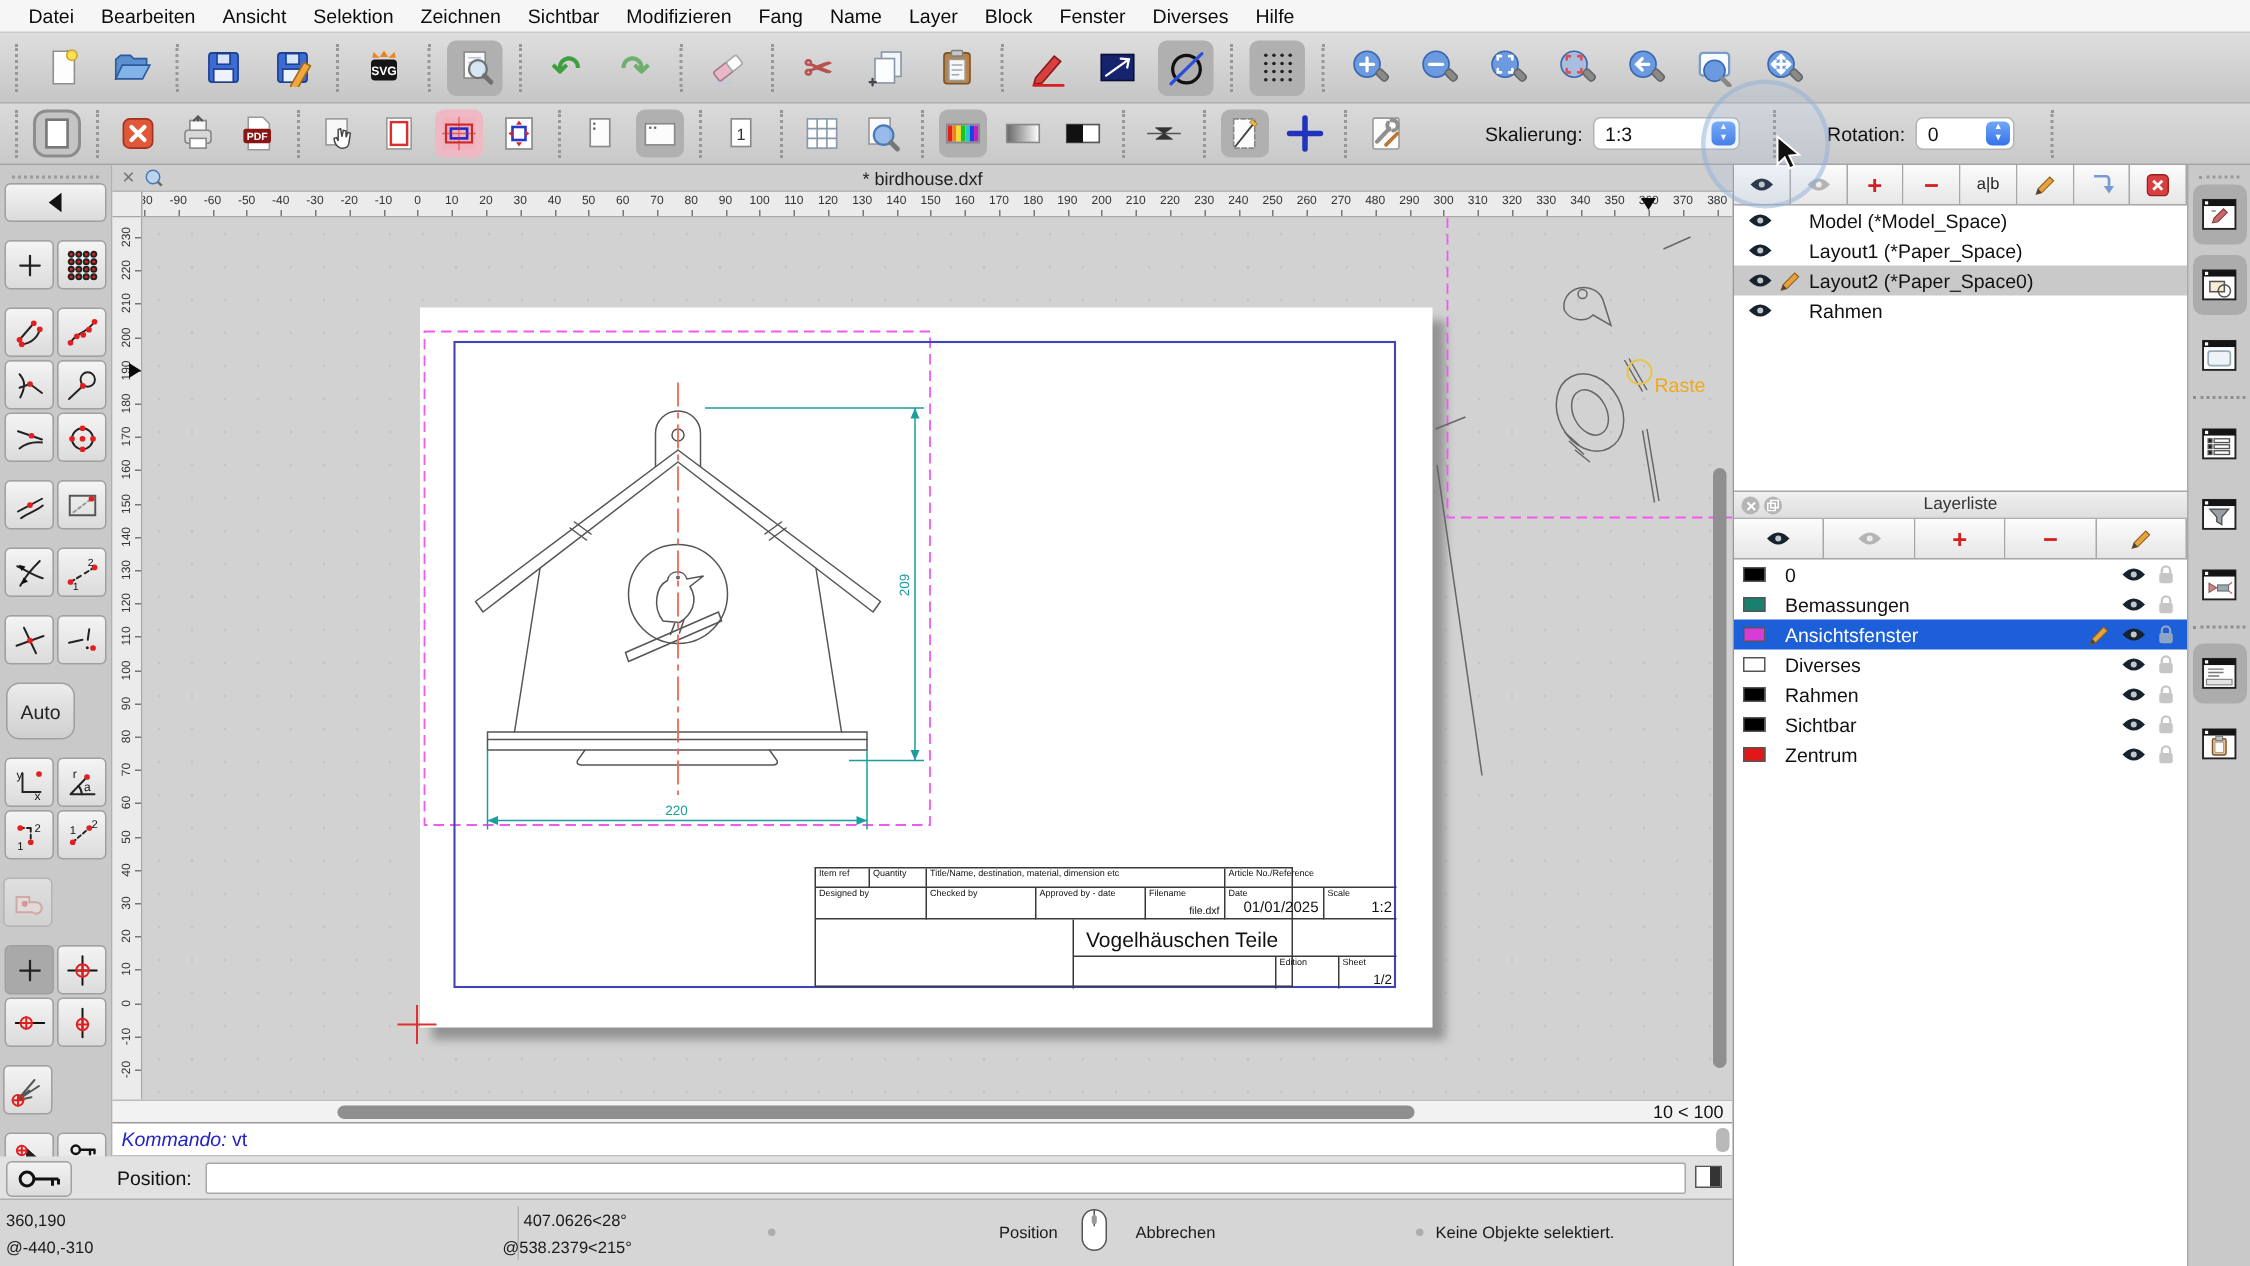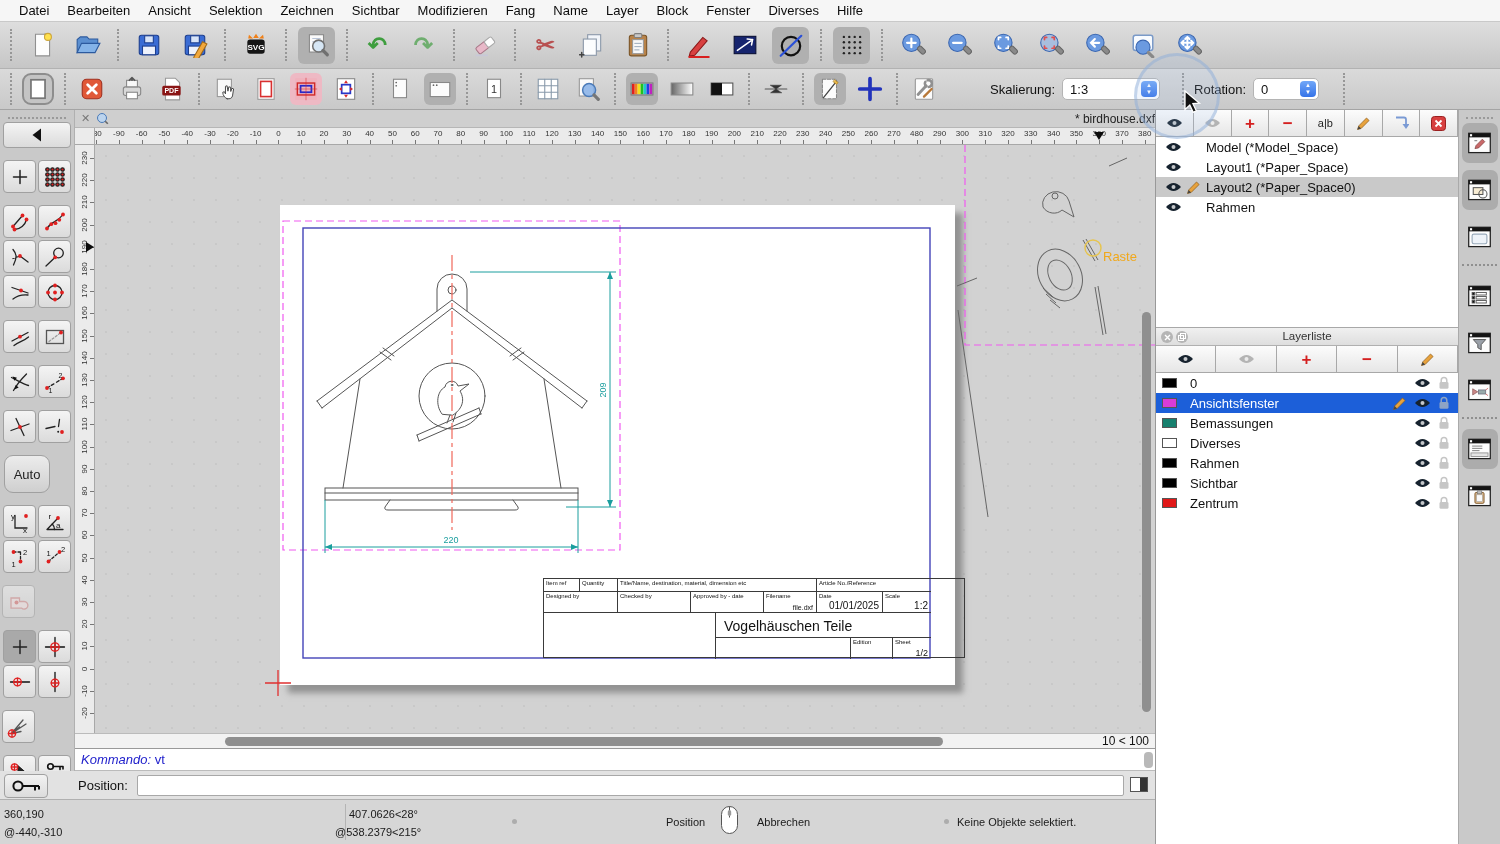--- a/index.html
+++ b/index.html
@@ -41,21 +41,21 @@
   .lbtn.dis{opacity:.5}
   .lbtn.autob{width:46px;height:38px;border-radius:9px;font-size:13px;color:#222;margin-right:20px;
     background:linear-gradient(#ececec,#cfcfcf)}
   .keybtn{position:absolute;left:4px;top:3px;width:44px;height:24px;background:linear-gradient(#f2f2f2,#dcdcdc);
     border:1px solid #a0a0a0;border-radius:4px;display:flex;align-items:center;justify-content:center}
   
   .doc{position:absolute;left:75px;top:110px;width:1080px;height:638px;background:#d2d2d2}
   .tabbar{position:absolute;left:0;top:0;width:100%;height:18px;background:#cfcfcf;border-bottom:1px solid #b6b6b6;font-size:12px;color:#222}
   .tabclose{position:absolute;left:6px;top:2px;color:#777;font-size:11px}
   .tabicon{position:absolute;left:21px;top:2px}
-  .tabtitle{position:absolute;left:0;right:0;top:2px;text-align:right}
+  .tabtitle{position:absolute;left:0;right:0;top:2px;text-align:center}
   .hruler{position:absolute;left:20px;top:18px;right:0;height:17px;background:#ebebeb;border-bottom:1px solid #a8a8a8;
     overflow:hidden;font-size:8px;color:#333}
   .htick{position:absolute;top:1px;transform:translateX(-50%);white-space:nowrap}
   .hbar{position:absolute;bottom:0;height:4px;border-left:1px solid #777}
   .hmark{position:absolute;top:4px;width:0;height:0;border:5px solid transparent;border-top:8px solid #0a0a0a;transform:translateX(-50%)}
   .rcorner{position:absolute;left:0;top:18px;width:20px;height:17px;background:#ebebeb;border-bottom:1px solid #a8a8a8;border-right:1px solid #a8a8a8}
   .vruler{position:absolute;left:0;top:35px;width:20px;height:588px;background:#ebebeb;border-right:1px solid #a8a8a8;
     overflow:hidden;font-size:8px;color:#333}
   .vtick{position:absolute;left:9px;transform:translate(-50%,-50%) rotate(-90deg);white-space:nowrap}
   .vbar{position:absolute;right:0;width:4px;border-top:1px solid #777}
@@ -64,21 +64,21 @@
     background-image:radial-gradient(#bcbcbc .6px,transparent .8px);background-size:22px 22px}
   .paper{position:absolute;left:185px;top:60px;width:675px;height:480px;background:#fff;box-shadow:8px 8px 6px rgba(95,95,95,.55)}
   .draw{position:absolute;left:0;top:0}
   .cansvg{position:absolute;left:0;top:0;pointer-events:none}
   .rastelabel{position:absolute;left:1008px;top:104px;color:#f0a81c;font-size:13px}
   .vthumb{position:absolute;left:1047px;top:167px;width:9px;height:400px;background:#8f8f8f;border-radius:5px}
   .hscroll{position:absolute;left:0;top:623px;width:1080px;height:15px;background:#f2f2f2;border-top:1px solid #bbb}
   .hthumb{position:absolute;left:150px;top:3px;width:718px;height:9px;background:#8f8f8f;border-radius:5px}
   .zoomtext{position:absolute;right:6px;top:0;font-size:12px;color:#111}
   
-  .tblock{position:absolute;left:263px;top:373px;width:422px;height:80px;border:1px solid #3a3a3a;font-size:6px;color:#111}
+  .tblock{position:absolute;left:263px;top:373px;width:319px;height:80px;border:1px solid #3a3a3a;font-size:6px;color:#111}
   .tc{position:absolute;border-right:1px solid #3a3a3a;border-bottom:1px solid #3a3a3a;padding:1px 2px;overflow:hidden;white-space:nowrap}
   .tcval{position:absolute;right:3px;bottom:1px}
   .bigtitle{font-size:14px;line-height:24px;padding-left:8px}
   
   .cmdline{position:absolute;left:75px;top:748px;width:1080px;height:23px;background:#fff;border-top:1px solid #999;
     border-bottom:1px solid #bbb;font-size:13px;color:#2222cc;padding:3px 6px}
   .cmdlabel{font-style:italic}
   .cmdscroll{position:absolute;right:2px;top:3px;width:9px;height:16px;background:#b9b9b9;border-radius:4px}
   .posrow{position:absolute;left:0;top:771px;width:1155px;height:29px;background:#e2e2e2;border-bottom:1px solid #b0b0b0}
   .poslabel{position:absolute;left:78px;top:7px;font-size:13px;color:#111}
@@ -408,21 +408,21 @@
     <span>Skalierung:</span>
     <div class="combo" style="width:98px">
       <span>1:3</span>
       <span class="stepper">
           <span>▲</span>
           <span>▼</span>
         </span>
     </div>
   </div>
   <i class="tsep" style="margin-left:14px"></i>
-  <div class="field" style="">
+  <div class="field" style="margin-left:24px">
     <span>Rotation:</span>
     <div class="combo" style="width:66px">
       <span>0</span>
       <span class="stepper">
           <span>▲</span>
           <span>▼</span>
         </span>
     </div>
   </div>
   <i class="tsep" style="margin-left:16px"></i>
@@ -1083,58 +1083,58 @@
             </svg>
           </span>
      <span>
             <svg width="12" height="14" viewBox="0 0 12 14">
               <path d="M3.2,6 V4.4 a2.8,2.8 0 0 1 5.6,0 V6" fill="none" stroke="#c6c6c6" stroke-width="1.5"></path>
               <rect x="1.5" y="6" width="9" height="6.8" rx="1.4" fill="#c6c6c6"></rect>
             </svg>
           </span>
         </span>
       </div>
+      <div class="prow">
+   <span class="swatch" style="background:#17806e"></span>
+   <span class="pname">Bemassungen</span>
+   <span class="rowicons">
+     <span>
+            <svg width="17" height="12" viewBox="0 0 17 12">
+              <path d="M1,6 Q8.5,-2 16,6 Q8.5,14 1,6 z" fill="#16222e"></path>
+              <circle cx="8.5" cy="6" r="2" fill="#fff" fill-opacity=".75"></circle>
+            </svg>
+          </span>
+     <span>
+            <svg width="12" height="14" viewBox="0 0 12 14">
+              <path d="M3.2,6 V4.4 a2.8,2.8 0 0 1 5.6,0 V6" fill="none" stroke="#c6c6c6" stroke-width="1.5"></path>
+              <rect x="1.5" y="6" width="9" height="6.8" rx="1.4" fill="#c6c6c6"></rect>
+            </svg>
+          </span>
+        </span>
+      </div>
       <div class="prow lsel">
    <span class="swatch" style="background:#d83cd8"></span>
    <span class="pname">Ansichtsfenster</span>
    <span class="rowicons">
           <span>
             <svg width="15" height="15" viewBox="0 0 15 15">
               <path d="M1.5,13.5 l1.2,-3.6 L10.5,2 l2.6,2.5 -8,8 -3.6,1 z" fill="#e8a23c" stroke="#8a5a1a" stroke-width=".7"></path>
               <path d="M1.5,13.5 l1.2,-3.6 2.4,2.5 z" fill="#444"></path>
             </svg>
           </span>
      <span>
             <svg width="17" height="12" viewBox="0 0 17 12">
               <path d="M1,6 Q8.5,-2 16,6 Q8.5,14 1,6 z" fill="#16222e"></path>
               <circle cx="8.5" cy="6" r="2" fill="#fff" fill-opacity=".75"></circle>
             </svg>
           </span>
      <span>
             <svg width="12" height="14" viewBox="0 0 12 14">
               <path d="M3.2,6 V4.4 a2.8,2.8 0 0 1 5.6,0 V6" fill="none" stroke="#8ea4c4" stroke-width="1.5"></path>
               <rect x="1.5" y="6" width="9" height="6.8" rx="1.4" fill="#8ea4c4"></rect>
-            </svg>
-          </span>
-        </span>
-      </div>
-      <div class="prow">
-   <span class="swatch" style="background:#17806e"></span>
-   <span class="pname">Bemassungen</span>
-   <span class="rowicons">
-     <span>
-            <svg width="17" height="12" viewBox="0 0 17 12">
-              <path d="M1,6 Q8.5,-2 16,6 Q8.5,14 1,6 z" fill="#16222e"></path>
-              <circle cx="8.5" cy="6" r="2" fill="#fff" fill-opacity=".75"></circle>
-            </svg>
-          </span>
-     <span>
-            <svg width="12" height="14" viewBox="0 0 12 14">
-              <path d="M3.2,6 V4.4 a2.8,2.8 0 0 1 5.6,0 V6" fill="none" stroke="#c6c6c6" stroke-width="1.5"></path>
-              <rect x="1.5" y="6" width="9" height="6.8" rx="1.4" fill="#c6c6c6"></rect>
             </svg>
           </span>
         </span>
       </div>
       <div class="prow">
    <span class="swatch" style="background:#ffffff"></span>
    <span class="pname">Diverses</span>
    <span class="rowicons">
      <span>
             <svg width="17" height="12" viewBox="0 0 17 12">

